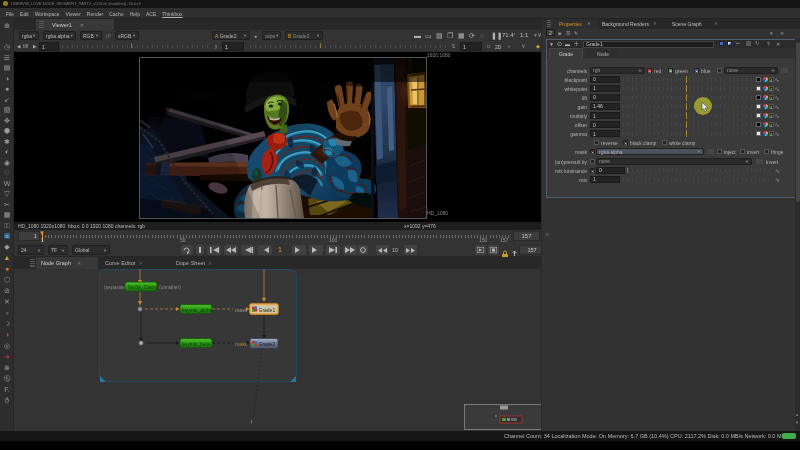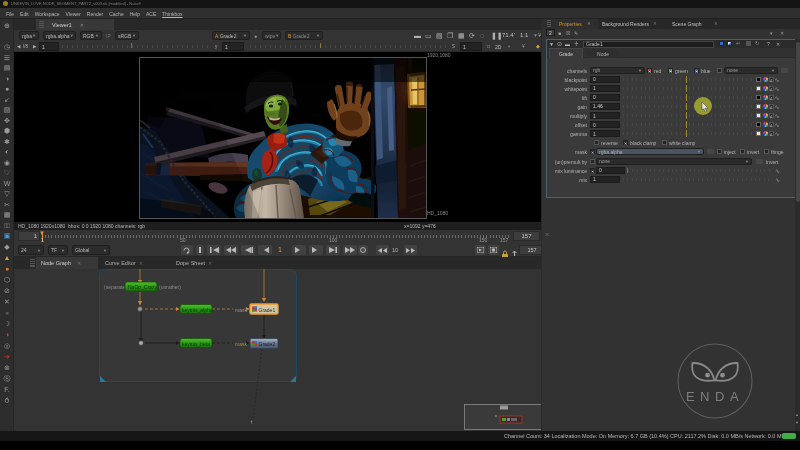--- a/index.html
+++ b/index.html
@@ -728,30 +728,20 @@
     <div class="abs strack" style="left:76px;width:149px;"></div>
     <span class="cur" style="left:228px;">∿</span>
   </div>
 
   <div class="abs" style="left:147px;top:57px;width:18px;height:18px;border-radius:50%;background:rgba(176,180,45,0.8);"></div>
   <svg class="abs" style="left:154px;top:62px;" width="8" height="10" viewBox="0 0 8 10">
           <path d="M1,0 L7,6 L4,6.2 L5.6,9.4 L4.2,10 L2.8,6.8 L1,8 Z" fill="#e8e8e8" stroke="#333" stroke-width="0.5"></path>
         </svg>
  </div>
 
- <div class="abs" id="enda" style="left:123px;top:314px;width:100px;height:96px;">
-  <svg width="100" height="96" viewBox="0 0 100 96" xmlns="http://www.w3.org/2000/svg">
-   <circle cx="50" cy="48" r="37" fill="none" stroke="#5e5e5e" stroke-width="1.1"></circle>
-   <path d="M27.5,30 C25.5,41.5 31.5,49.5 49.3,47.4 C47.5,38 40,29.5 27.5,30 Z" fill="none" stroke="#888888" stroke-width="1.8"></path>
-   <circle cx="42.5" cy="42.2" r="2.4" fill="#8e8e8e"></circle>
-   <path d="M72.5,30 C74.5,41.5 68.5,49.5 50.7,47.4 C52.5,38 60,29.5 72.5,30 Z" fill="none" stroke="#888888" stroke-width="1.8"></path>
-   <circle cx="57.5" cy="42.2" r="2.4" fill="#8e8e8e"></circle>
-   <text x="50" y="68" text-anchor="middle" font-family="Liberation Sans, sans-serif" font-size="13" fill="#7e7e7e" letter-spacing="5.5">ENDA</text>
-  </svg>
- </div>
 
  <div class="abs" style="left:253px;top:20px;width:6px;height:392px;background:#2b2b2b;">
    <div class="abs" style="left:1px;top:3px;width:4px;height:160px;background:#454545;border-radius:2px;"></div>
    <div class="abs" style="left:0px;top:373px;color:#888;font-size:4px;">▲</div>
    <div class="abs" style="left:0px;top:381px;color:#888;font-size:4px;">▼</div>
  </div>
 </div>
 
 <div class="abs" style="left:0;top:431px;width:800px;height:10px;background:#161616;">
  <span class="abs" style="left:504px;top:2px;color:#b8b8b8;font-size:5.5px;white-space:nowrap;">Channel Count: 34 Localization Mode: On Memory: 6.7 GB (10.4%) CPU: 2117.2% Disk: 0.0 MB/s Network: 0.0 MB/s</span>

